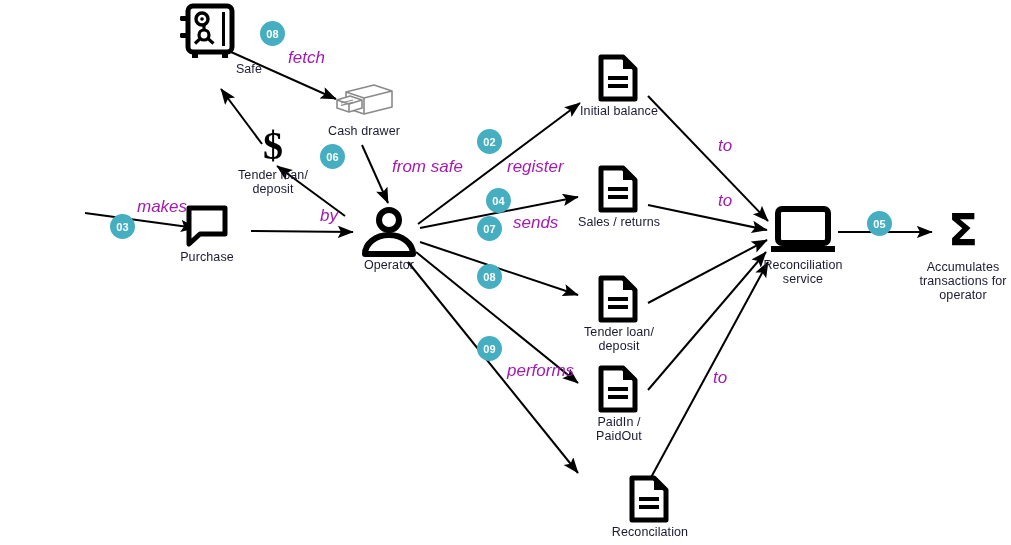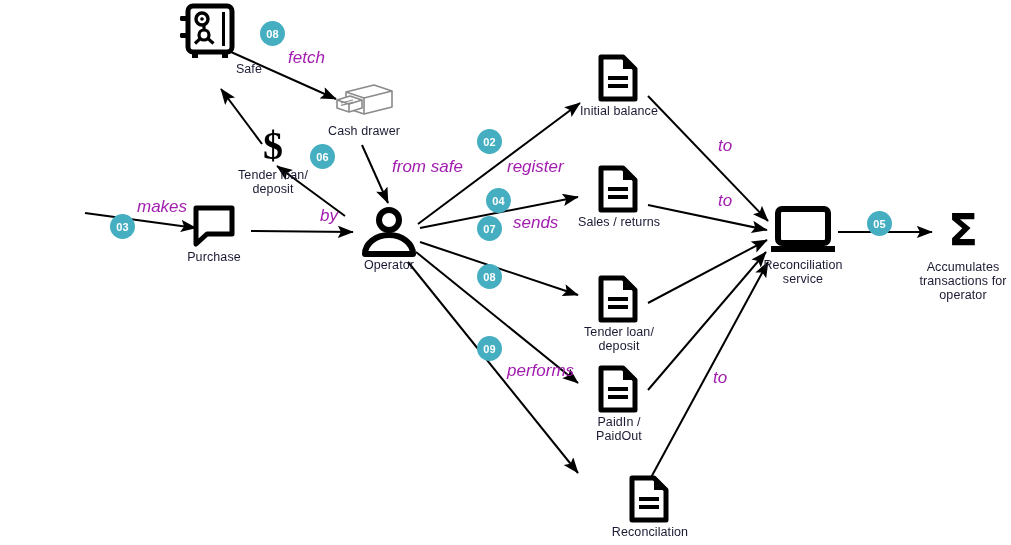--- a/index.html
+++ b/index.html
@@ -131,21 +131,21 @@
 
   <div class="node" style="left:256px;top:128px;">
     <svg class="icon" width="34" height="38" viewBox="0 0 34 38">
       <text x="17" y="31" text-anchor="middle" font-family="'Liberation Serif',serif" font-size="40" font-weight="bold" fill="#000">$</text>
     </svg>
     <div class="lbl" style="left:-42px;top:40px;width:118px;">Tender loan/
 deposit</div>
   </div>
 
 
-  <div class="node" style="left:193px;top:205px;">
+  <div class="node" style="left:186px;top:205px;">
     <svg class="icon" width="42" height="42" viewBox="0 0 42 42">
       <path d="M3 3 H39 V29 H14 L3 39 Z" fill="#fff" stroke="#000" stroke-width="5" stroke-linejoin="round"></path>
     </svg>
     <div class="lbl" style="left:-27px;top:45px;width:96px;">Purchase</div>
   </div>
 
   <div class="node" style="left:361px;top:206px;">
     <svg class="icon" width="56" height="52" viewBox="0 0 56 52">
       <circle cx="28" cy="14" r="10" fill="#fff" stroke="#000" stroke-width="6"></circle>
       <path d="M4 48 A24 19 0 0 1 52 48 Z" fill="#fff" stroke="#000" stroke-width="6" stroke-linejoin="round"></path>
@@ -221,21 +221,21 @@
     <div class="lbl" style="left:-48px;top:52px;width:142px;">Accumulates
 transactions for
 operator</div>
   </div>
 
   <div class="badge" style="left:260px;top:21px;">08</div>
   <div class="badge" style="left:477px;top:129px;">02</div>
   <div class="badge" style="left:110px;top:170px;margin-top:44px;">03</div>
   <div class="badge" style="left:486px;top:188px;">04</div>
   <div class="badge" style="left:867px;top:211px;">05</div>
-  <div class="badge" style="left:310px;top:144px;">06</div>
+  <div class="badge" style="left:320px;top:144px;">06</div>
   <div class="badge" style="left:477px;top:216px;">07</div>
   <div class="badge" style="left:477px;top:264px;">08</div>
   <div class="badge" style="left:477px;top:336px;">09</div>
 
   <div class="edge-lbl" style="left:288px;top:51px;">fetch</div>
   <div class="edge-lbl" style="left:137px;top:200px;">makes</div>
   <div class="edge-lbl" style="left:314px;top:209px;padding-left:6px;">by</div>
   <div class="edge-lbl" style="left:392px;top:160px;">from safe</div>
   <div class="edge-lbl" style="left:507px;top:160px;">register</div>
   <div class="edge-lbl" style="left:513px;top:216px;">sends</div>

